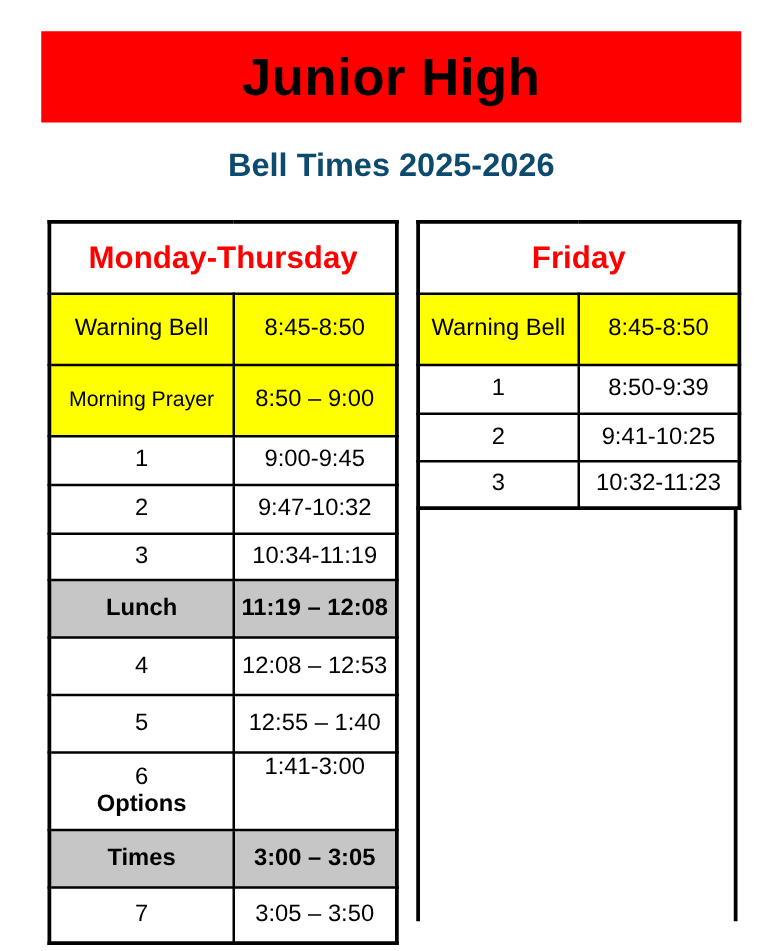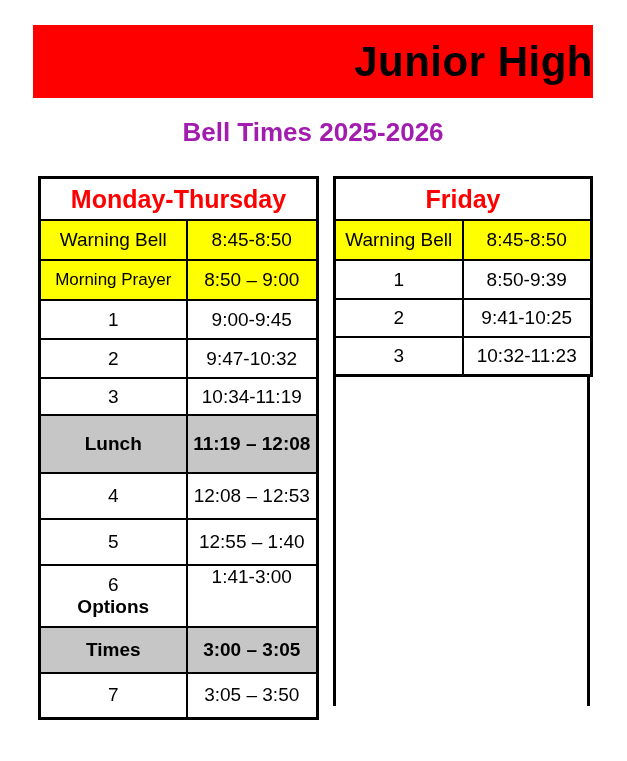--- a/index.html
+++ b/index.html
@@ -4,28 +4,28 @@
 <style>
   html,body{margin:0;padding:0;}
   body{
     width:627px;height:761px;background:#ffffff;overflow:hidden;
     font-family:"Liberation Sans", sans-serif;color:#000;
     position:relative;
   }
   .content{margin:0 34px 0 33px;}
   .banner{
     margin-top:25px;height:73px;background:#FF0000;
-    display:flex;align-items:center;justify-content:flex-end;
+    display:flex;align-items:center;justify-content:center;
   }
   .banner .title{
     font-size:42px;font-weight:bold;color:#000;letter-spacing:0.5px;
   }
   .subtitle{
     margin-top:17px;text-align:center;
-    font-size:26px;font-weight:bold;color:#a21caf;line-height:34px;
+    font-size:26px;font-weight:bold;color:#0c4a6e;line-height:34px;
   }
   .tables{
     margin-top:27px;display:flex;justify-content:space-between;align-items:flex-start;
   }
   .left-col{margin-left:5px;}
   table{border-collapse:collapse;table-layout:fixed;background:#fff;}
   table.schedule{border:3px solid #000;}
   .schedule td{
     border:2px solid #000;text-align:center;vertical-align:middle;
     font-size:19px;padding:0 2px;line-height:1.15;
@@ -35,21 +35,21 @@
   }
   .mt{width:278px;}
   .mt col.c1{width:147px;}
   .mt col.c2{width:131px;}
   .fr{width:257px;}
   .fr col.c1{width:128px;}
   .fr col.c2{width:129px;}
   .row-yellow td{background:#FFFF00;}
   .row-gray td{background:#C6C6C6;font-weight:bold;}
   .small-label td.lbl{font-size:17px;}
-  .h40{height:40px;} .h39{height:39px;} .h37{height:37px;} .h43{height:58px;margin-top:20px;}
+  .h40{height:57px;} .h39{height:39px;} .h37{height:37px;} .h43{height:46px;margin-top:20px;}
   .h46{height:46px;} .h45{height:45px;} .h62{height:62px;} .h38{height:38px;}
   .lbl2{font-weight:bold;}
   .friday-open-area{
     width:257px;height:329px;box-sizing:border-box;
     border-left:3px solid #000;border-right:3px solid #000;background:#fff;
   }
 </style>
 </head>
 <body>
 

